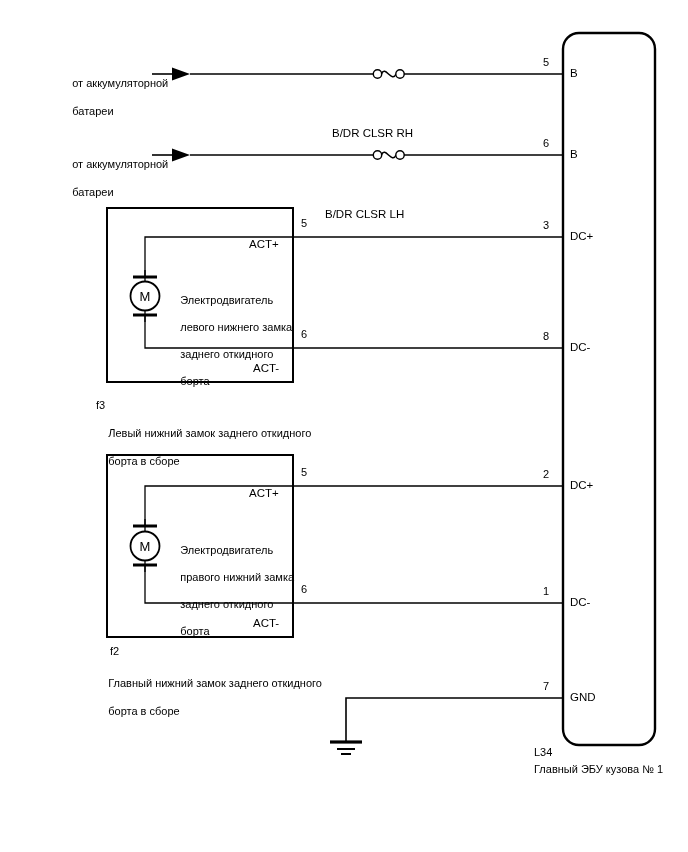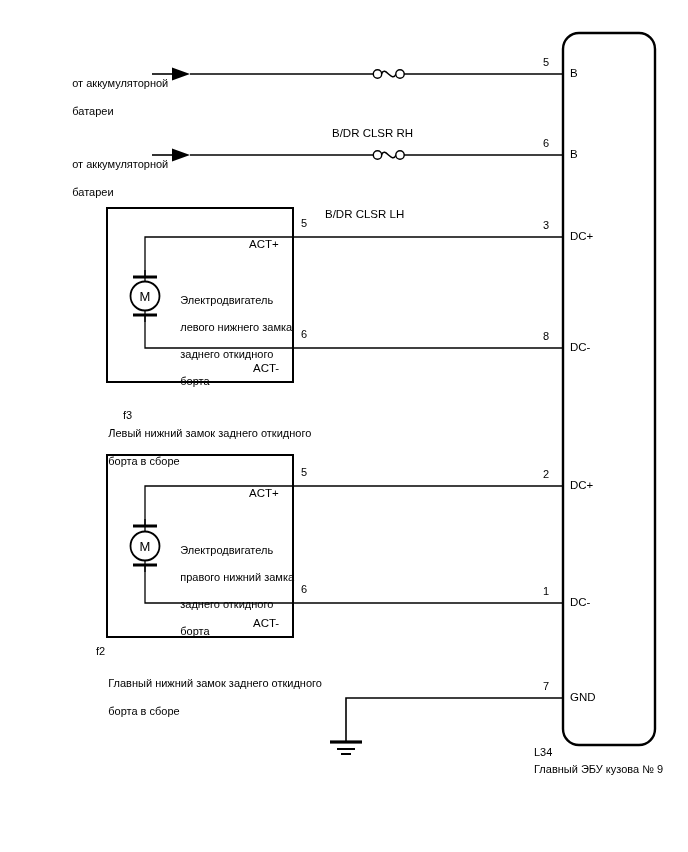--- a/index.html
+++ b/index.html
@@ -141,21 +141,21 @@
   <div class="txt t-pin" style="left:301px; top:328px;">6</div>
   <div class="txt t-term" style="left:253px; top:362px;">ACT-</div>
 
   <div class="txt t-motor" style="left:168px; top:280px;">
     <span>Электродвигатель</span><br>
     <span>левого нижнего замка</span><br>
     <span>заднего откидного</span><br>
     <span>борта</span>
   </div>
 
-  <div class="txt t-assy-code" style="left:96px; top:409px;margin-left:27px;">f3</div>
+  <div class="txt t-assy-code" style="left:96px; top:399px;">f3</div>
   <div class="txt t-assy-name" style="left:96px; top:412px;">
     <span>Левый нижний замок заднего откидного</span><br>
     <span>борта в сборе</span>
   </div>
 
   <div class="txt t-pin" style="left:543px; top:219px;">3</div>
   <div class="txt t-term" style="left:570px; top:230px;">DC+</div>
   <div class="txt t-pin" style="left:543px; top:330px;">8</div>
   <div class="txt t-term" style="left:570px; top:341px;">DC-</div>
 
@@ -164,30 +164,30 @@
   <div class="txt t-pin" style="left:301px; top:583px;">6</div>
   <div class="txt t-term" style="left:253px; top:617px;">ACT-</div>
 
   <div class="txt t-motor" style="left:168px; top:530px;">
     <span>Электродвигатель</span><br>
     <span>правого нижний замка</span><br>
     <span>заднего откидного</span><br>
     <span>борта</span>
   </div>
 
-  <div class="txt t-assy-code" style="left:96px; top:645px;">f2</div>
+  <div class="txt t-assy-code" style="left:110px; top:645px;">f2</div>
   <div class="txt t-assy-name" style="left:96px; top:662px;">
     <span>Главный нижний замок заднего откидного</span><br>
     <span>борта в сборе</span>
   </div>
 
   <div class="txt t-pin" style="left:543px; top:468px;">2</div>
   <div class="txt t-term" style="left:570px; top:479px;">DC+</div>
   <div class="txt t-pin" style="left:543px; top:585px;">1</div>
   <div class="txt t-term" style="left:570px; top:596px;">DC-</div>
 
   <div class="txt t-pin" style="left:543px; top:680px;">7</div>
   <div class="txt t-term" style="left:570px; top:691px;">GND</div>
 
   <div class="txt t-ecu-code" style="left:534px; top:746px;">L34</div>
-  <div class="txt t-ecu-name" style="left:534px; top:763px;">Главный ЭБУ кузова № 9</div>
+  <div class="txt t-ecu-name" style="left:534px; top:763px;">Главный ЭБУ кузова № 1</div>
 
 </div>
 
 </body></html>

